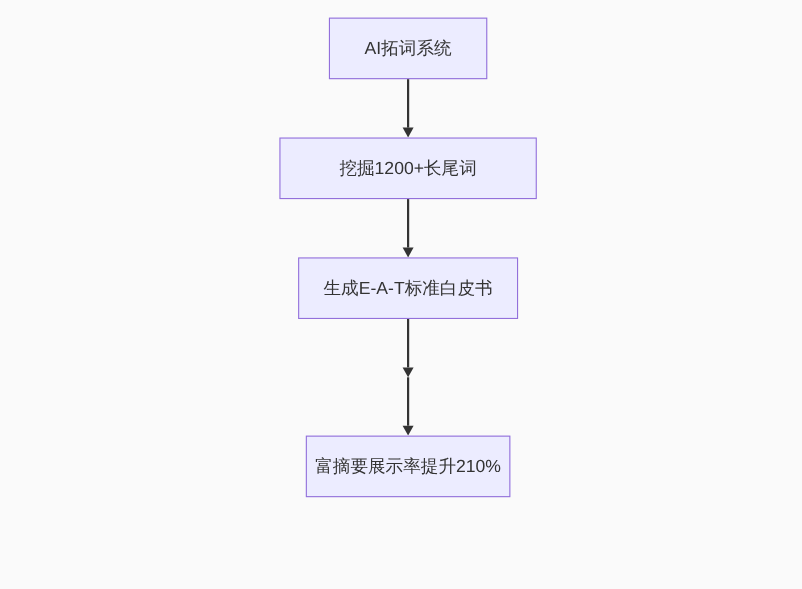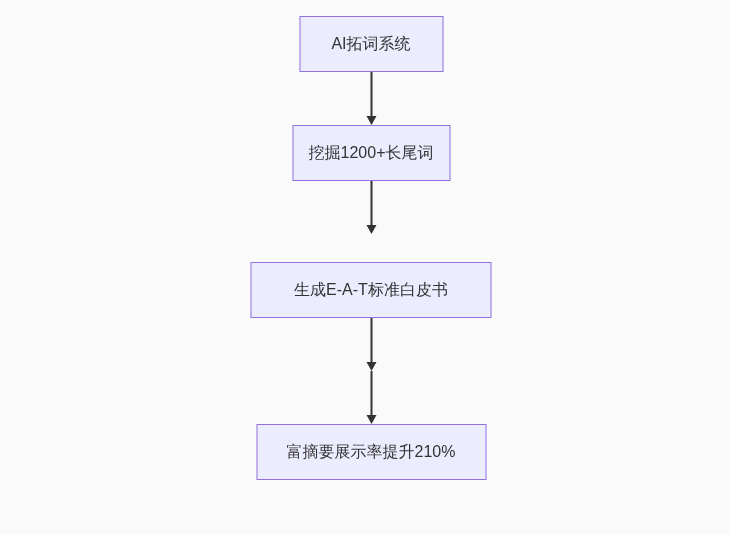--- a/index.html
+++ b/index.html
@@ -31,24 +31,24 @@
     background: #ececff;
     border: 1px solid #9370db;
     display: flex;
     align-items: center;
     justify-content: center;
     color: #333333;
     font-size: 16px;
     white-space: nowrap;
   }
   .n1 { width: 144px; }
-  .n2 { width: 158px; }
-  .n3 { width: 241px; margin-top: 28px; }
+  .n2 { width: 234px; }
+  .n3 { width: 200px; }
   .n4 { width: 214px; }
-  .n5 { width: 230px; }
+  .n5 { width: 186px; }
   .arrow {
     height: 53px;
     display: flex;
     flex-direction: column;
     align-items: center;
   }
   .arrow .line {
     width: 2px;
     flex: 1;
     background: #333333;

